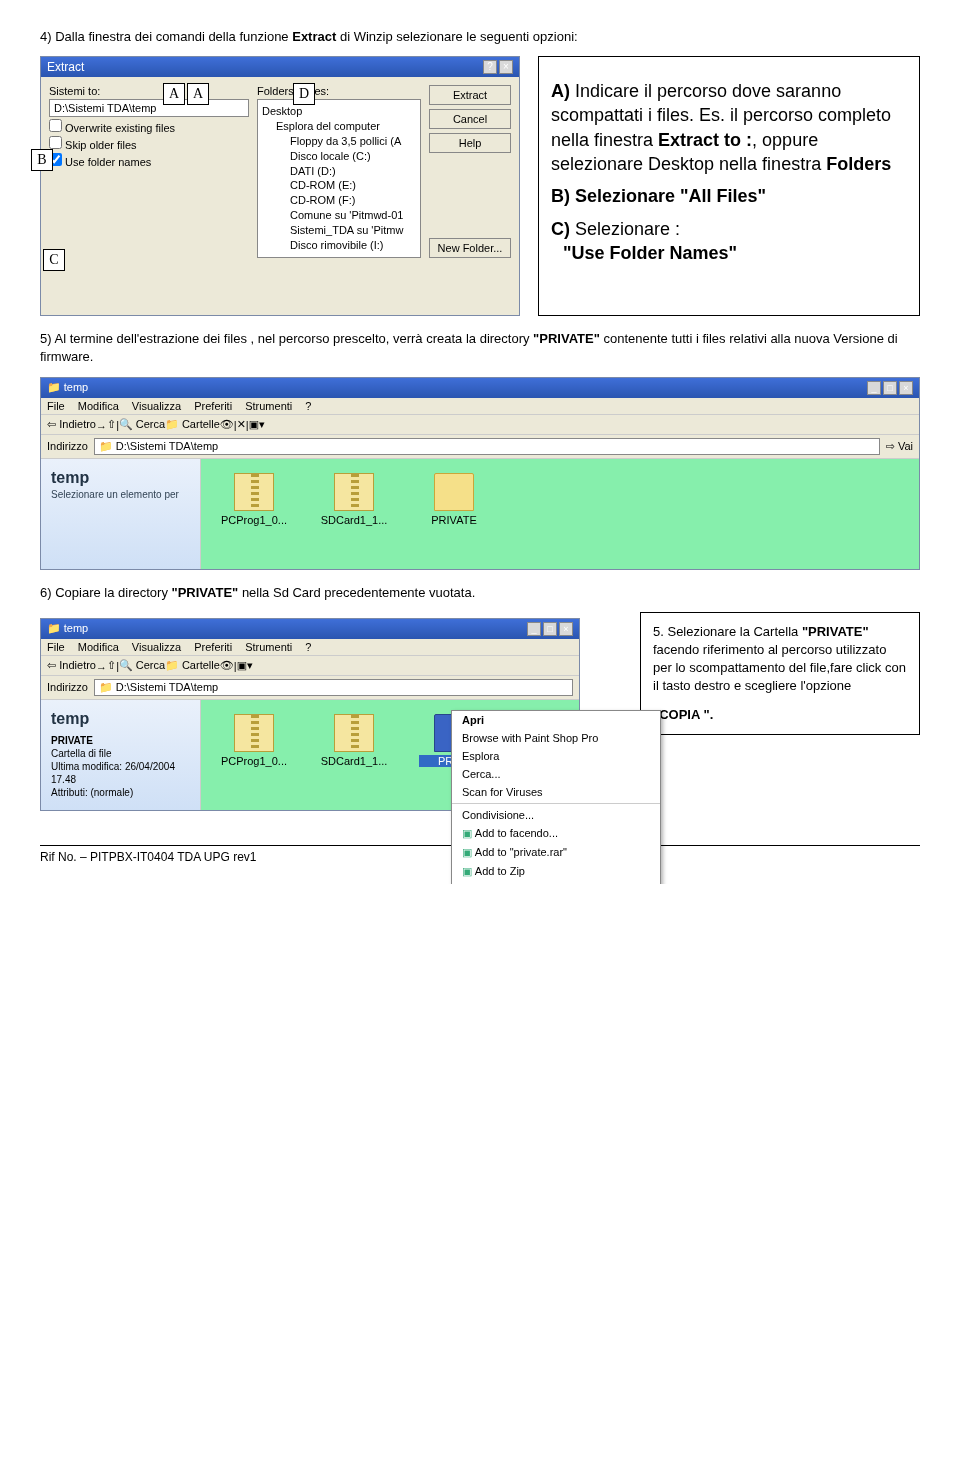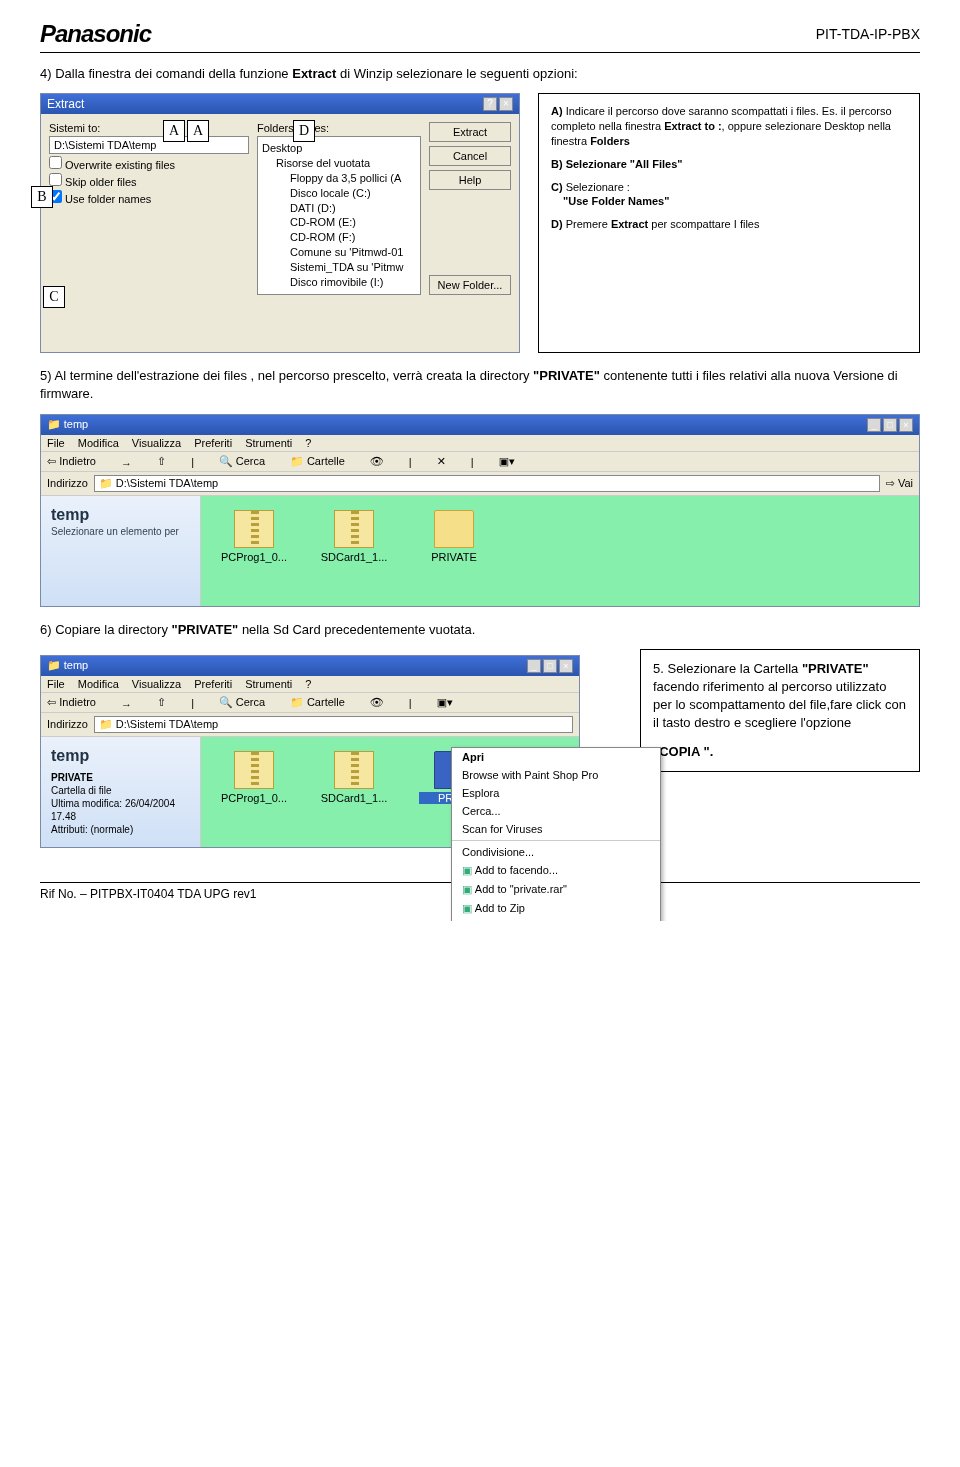--- a/index.html
+++ b/index.html
@@ -26,31 +26,31 @@
   .wb-tree-item.indent1 { padding-left:14px; }
   .wb-tree-item.indent2 { padding-left:28px; }
   .wb-btns { width:82px; display:flex; flex-direction:column; gap:4px; }
   .wb-btn { background:#ece9d8; border:1px solid #888; padding:3px 4px; font-size:11px; text-align:center; }
   .marker { position:absolute; width:22px; height:22px; border:1px solid #000; background:#fff; text-align:center; line-height:20px; font-family:'Times New Roman',serif; font-size:14px; }
   .mA1 { top:26px; left:122px; } .mA2 { top:26px; left:146px; }
   .mD  { top:26px; left:252px; }
   .mB  { top:92px; left:-10px; }
   .mC  { top:192px; left:2px; }
 
-  .right-box { flex:1; border:1.5px solid #000; padding:10px 12px; font-size:11px; line-height:1.35; }
+  .right-box { flex:1; border:1.5px solid #000; padding:22px 12px; font-size:18px; line-height:1.35; }
   .right-box p { margin-bottom:8px; }
   .bold { font-weight: bold; }
 
   .explorer { border:1px solid #7b8aa8; background:#86efac; font-size:11px; width:100%; margin:6px 0 14px 0; }
   .ex-title { background:linear-gradient(#3f6fd8,#2a55b0); color:#fff; padding:3px 6px; display:flex; justify-content:space-between; }
   .ex-controls { display:flex; gap:2px; }
   .ex-cbtn { width:14px; height:14px; background:#d9d9d9; border:1px solid #888; font-size:9px; text-align:center; line-height:12px; }
   .ex-menu { background:#ece9d8; padding:2px 6px; border-bottom:1px solid #ccc; }
   .ex-menu span { margin-right:10px; }
-  .ex-tool { background:#ece9d8; padding:3px 6px; border-bottom:1px solid #ccc; display:flex; gap:25px; align-items:flex-end; }
+  .ex-tool { background:#ece9d8; padding:3px 6px; border-bottom:1px solid #ccc; display:flex; gap:0; align-items:flex-end; }
   .ex-addr { background:#ece9d8; padding:3px 6px; border-bottom:1px solid #ccc; display:flex; align-items:center; gap:6px; }
   .ex-addr-input { flex:1; background:#fff; border:1px solid #888; padding:1px 4px; }
   .ex-body { display:flex; }
   .ex-side { width:160px; background:linear-gradient(#eaf1fb,#cfe0f6); border-right:1px solid #ccc; padding:10px; }
   .ex-side-title { font-size:16px; font-weight:bold; color:#234; }
   .ex-main { flex:1; padding:14px 18px; min-height:110px; display:flex; gap:30px; align-items:flex-start; }
   .ex-main2 { flex:1; padding:14px 18px; min-height:110px; display:flex; gap:30px; align-items:flex-start; position:relative; }
   .file-item { text-align:center; width:70px; font-size:11px; }
   .file-icon { width:40px; height:38px; margin:0 auto 3px auto; }
   .zip-icon { background:#f5e6a0; border:1px solid #b89f3a; position:relative; }
@@ -71,24 +71,20 @@
 
   .callout5 { width:280px; border:1.5px solid #000; padding:10px 12px; font-size:13px; line-height:1.4; margin-left:auto; }
 
   .footer { border-top:1px solid #000; margin-top:20px; padding-top:4px; display:flex; justify-content:space-between; font-size:12px; }
 </style>
 </head>
 <body>
 
 <div class="page">
 
-  <div class="header">
-    <div class="brand">Panasonic</div>
-    <div class="header-right">PIT-TDA-IP-PBX</div>
-  </div>
 
   <p class="step-text">
     <span>4)</span>
     <span>Dalla finestra dei comandi della funzione </span><span class="bold">Extract</span><span> di Winzip selezionare le seguenti opzioni:</span>
   </p>
 
   <div class="step4-row">
 
     <div class="winzip-box">
       <div class="wb-title">
@@ -103,21 +99,21 @@
           <div class="wb-label">Sistemi to:</div>
           <input class="wb-input" value="D:\Sistemi TDA\temp" style="">
           <div class="wb-check"><input type="checkbox" style=""> <span>Overwrite existing files</span></div>
           <div class="wb-check"><input type="checkbox" style=""> <span>Skip older files</span></div>
           <div class="wb-check"><input type="checkbox" checked="" style=""> <span>Use folder names</span></div>
         </div>
         <div style="flex:1">
           <div class="wb-label">Folders/drives:</div>
           <div class="wb-tree">
             <div class="wb-tree-item">Desktop</div>
-            <div class="wb-tree-item indent1">Risorse del vuotata</div>
+            <div class="wb-tree-item indent1">Esplora del computer</div>
             <div class="wb-tree-item indent2">Floppy da 3,5 pollici (A</div>
             <div class="wb-tree-item indent2">Disco locale (C:)</div>
             <div class="wb-tree-item indent2">DATI (D:)</div>
             <div class="wb-tree-item indent2">CD-ROM (E:)</div>
             <div class="wb-tree-item indent2">CD-ROM (F:)</div>
             <div class="wb-tree-item indent2">Comune su 'Pitmwd-01</div>
             <div class="wb-tree-item indent2">Sistemi_TDA su 'Pitmw</div>
             <div class="wb-tree-item indent2">Disco rimovibile (I:)</div>
           </div>
         </div>
@@ -133,21 +129,20 @@
       <div class="marker mA2">A</div>
       <div class="marker mD">D</div>
       <div class="marker mB">B</div>
       <div class="marker mC">C</div>
     </div>
 
     <div class="right-box">
       <p><span class="bold">A)</span><span> Indicare il percorso dove saranno scompattati i files. Es. il percorso completo nella finestra </span><span class="bold">Extract to :</span><span>, oppure selezionare Desktop nella finestra </span><span class="bold">Folders</span></p>
       <p><span class="bold">B)</span><span class="bold"> Selezionare  "All Files"</span></p>
       <p><span class="bold">C)</span><span> Selezionare :</span><br><span class="bold" style="margin-left:12px">"Use Folder Names"</span></p>
-      <p><span class="bold">D)</span><span> Premere </span><span class="bold">Extract</span><span> per scompattare I files</span></p>
     </div>
   </div>
 
   <p class="step-text">
     <span>5)</span>
     <span>Al termine dell'estrazione dei files , nel percorso prescelto, verrà creata la directory </span><span class="bold">"PRIVATE"</span><span> contenente tutti i files relativi alla nuova Versione di firmware.</span>
   </p>
 
   <div class="explorer">
     <div class="ex-title">

